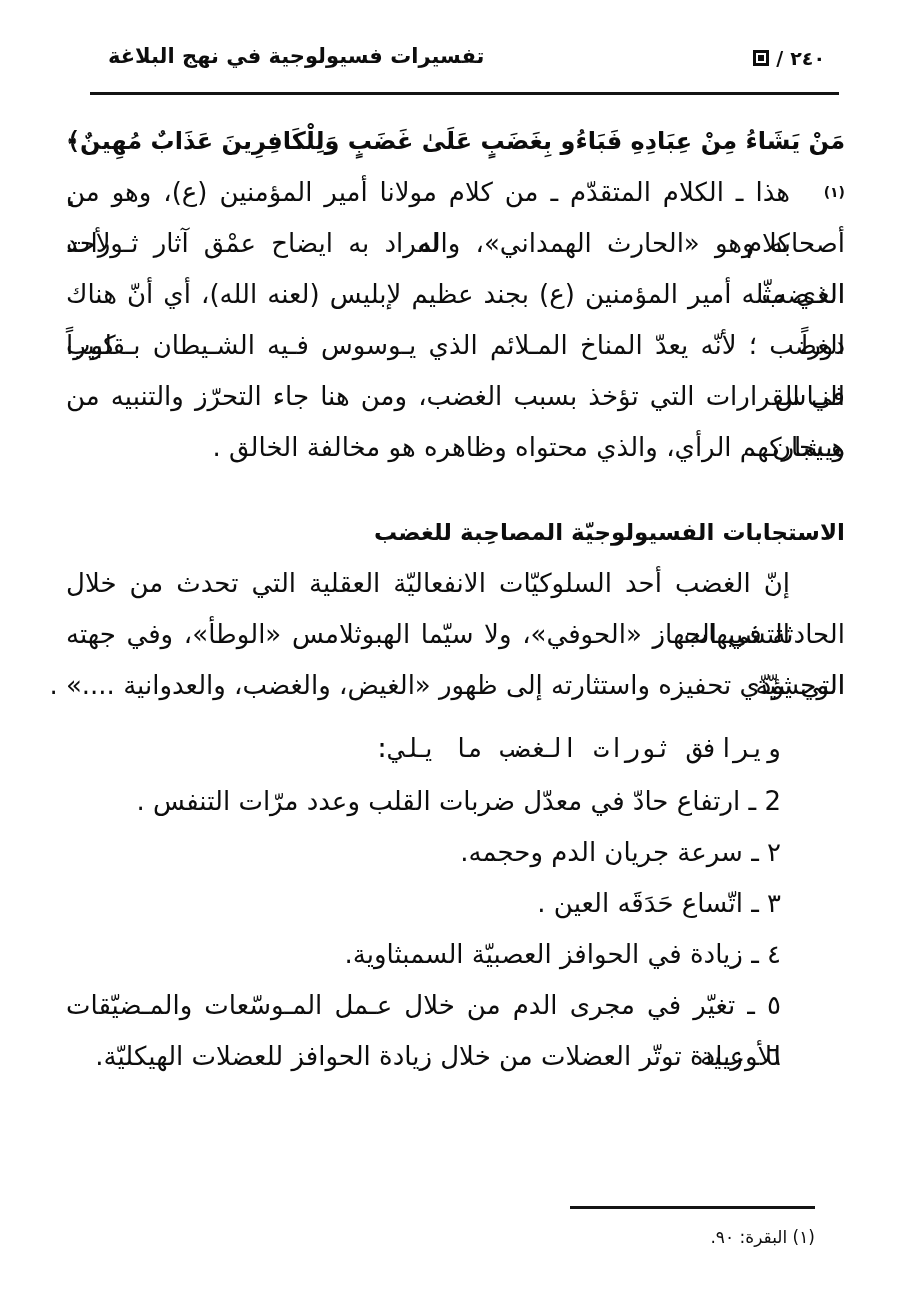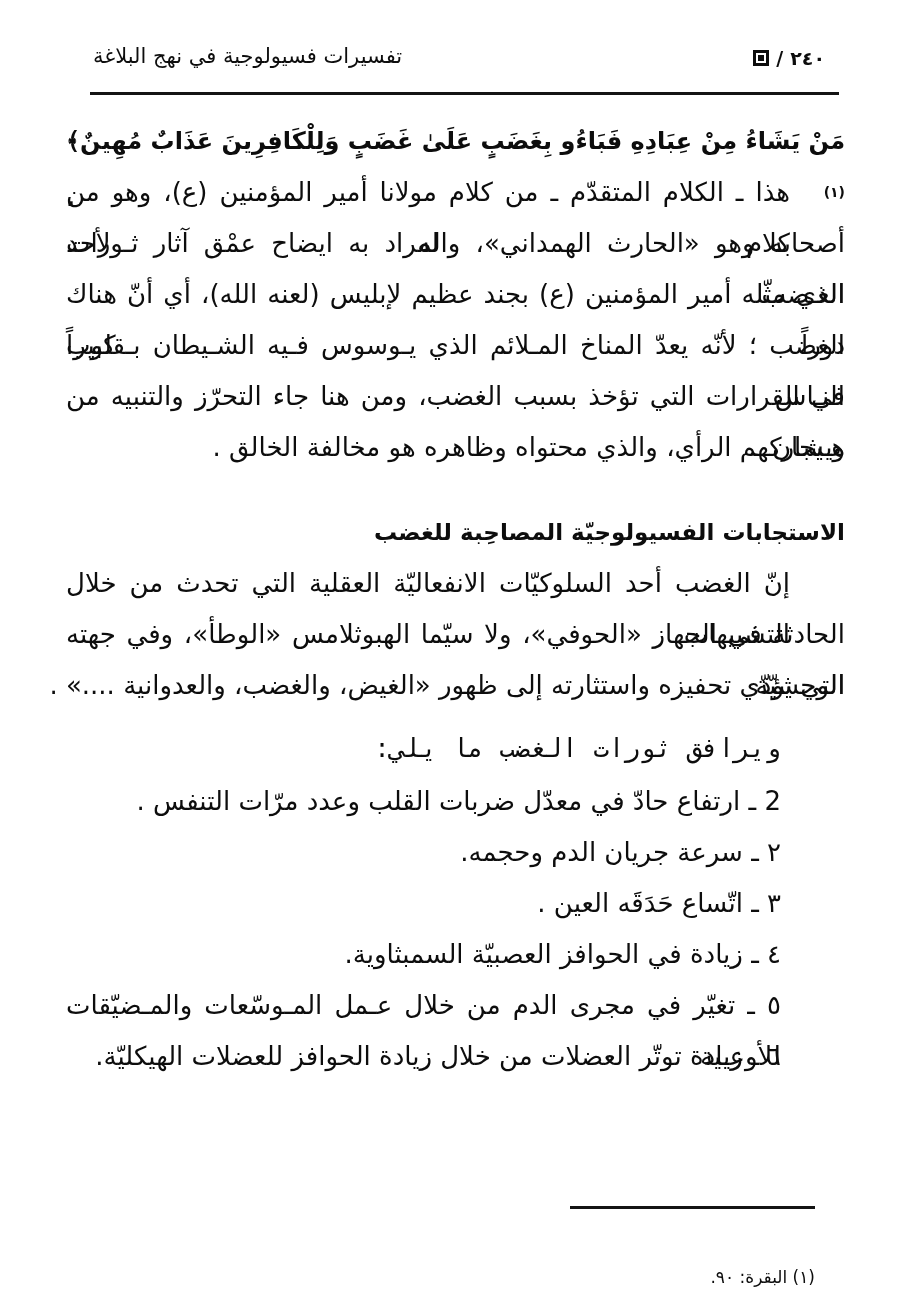--- a/index.html
+++ b/index.html
@@ -4,22 +4,22 @@
 <style>
   html,body{margin:0;padding:0;}
   body{
     width:911px;height:1316px;position:relative;overflow:hidden;
     background:#ffffff;color:#0d0d0d;
     font-family:"DejaVu Sans",sans-serif;
   }
   .page{position:absolute;inset:0;}
   
   .book-title{
-    position:absolute;left:93px;top:44px;
-    font-size:21px;font-weight:normal;direction:rtl;
+    position:absolute;left:108px;top:44px;
+    font-size:21px;font-weight:bold;direction:rtl;
   }
   .page-num{
     position:absolute;right:86px;top:47px;
     font-size:19px;font-weight:bold;direction:ltr;
     display:flex;align-items:center;gap:7px;
   }
   .sq-icon{
     display:inline-block;width:6px;height:6px;background:#0d0d0d;
     border:2px solid #ffffff;outline:3px solid #0d0d0d;margin:0 3px;
   }
@@ -42,21 +42,21 @@
   .heading{
     font-weight:bold;font-size:23px;margin-top:34px;height:51px;line-height:51px;
   }
   .p2{margin-top:0;}
   .intro{margin-top:14px;font-family:Liberation Mono, monospace;}
   
   .foot-rule{
     position:absolute;right:96px;top:1206px;width:245px;height:3px;background:#141414;
   }
   .footnote{
-    position:absolute;right:96px;top:1264px;direction:rtl;
+    position:absolute;right:96px;top:1224px;direction:rtl;
     font-size:17px;line-height:26px;
   }
 </style>
 </head>
 <body>
 
 <div class="page">
 
   <div class="book-title">تفسيرات فسيولوجية في نهج البلاغة</div>
   <div class="page-num">

